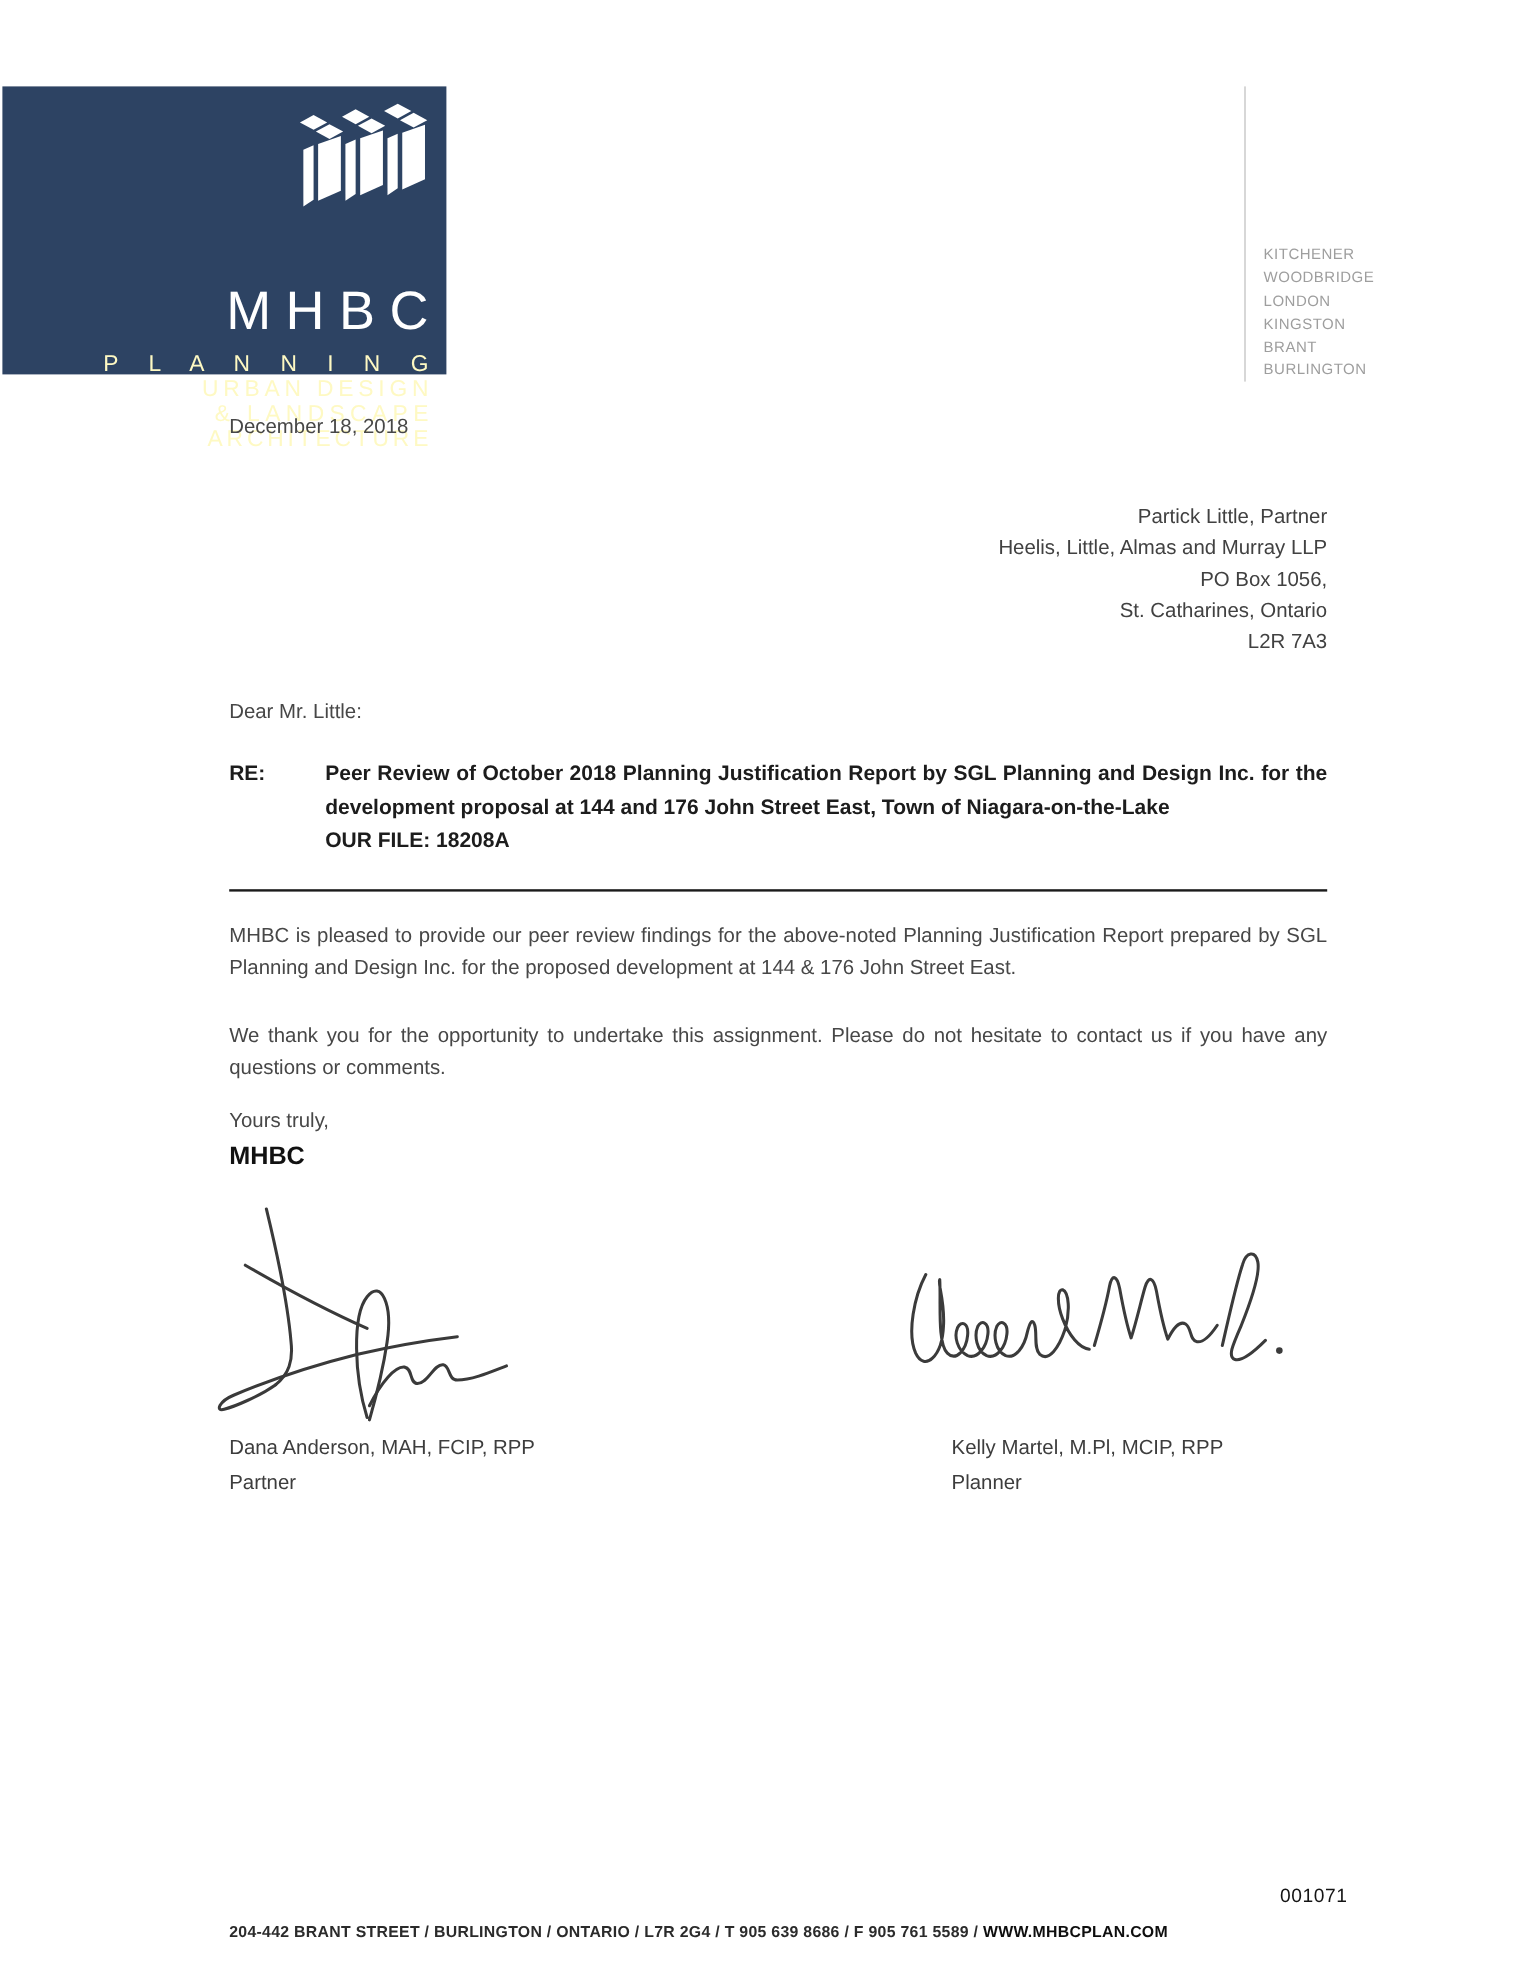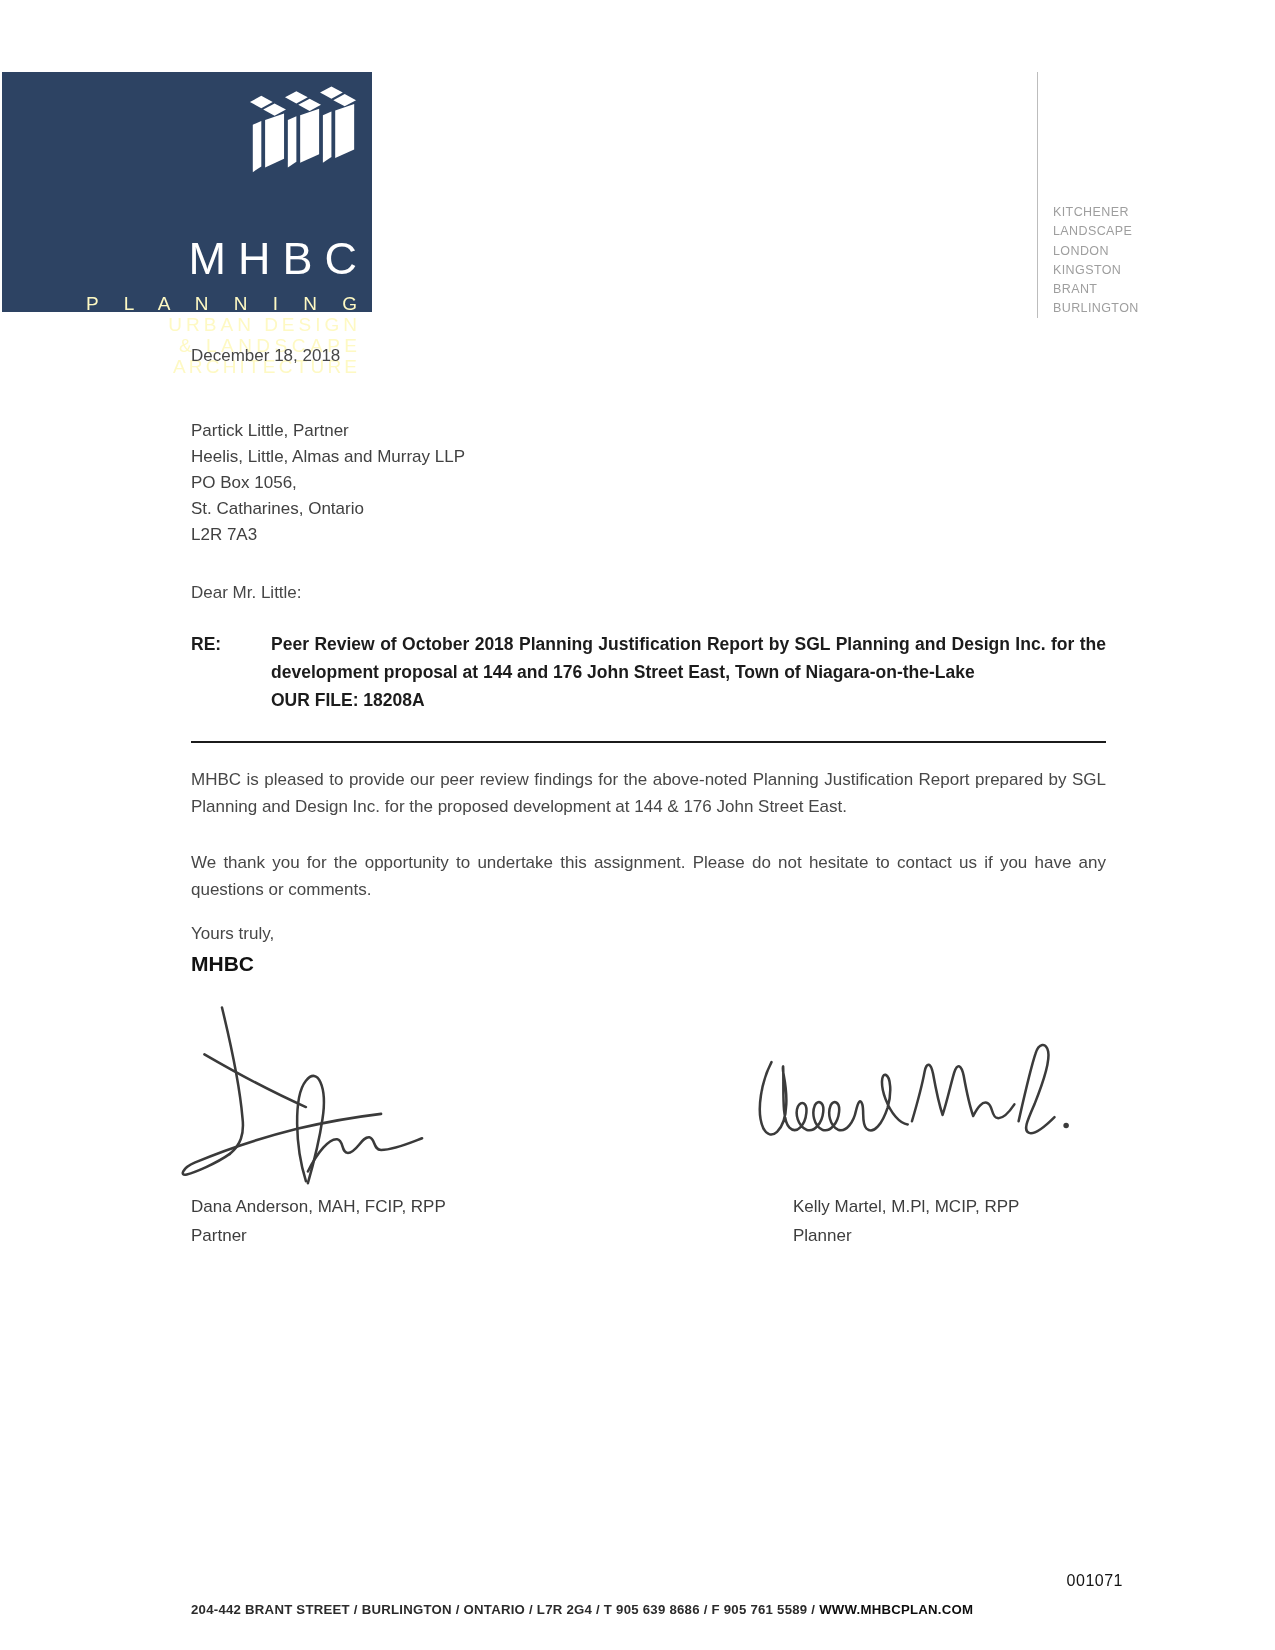--- a/index.html
+++ b/index.html
@@ -38,21 +38,21 @@
   }
   .offices {
     position:absolute; left:1053px; top:203px;
     font-size:12.5px; line-height:19.3px; color:#9e9e9e;
     letter-spacing:0.4px;
   }
 
   
   .content { position:absolute; left:191px; width:915px; font-size:17px; color:#474747; }
   .date-line      { top:346px; }
-  .recipient      { top:418px; line-height:26px; color:#414141; }
+  .recipient      { top:418px; line-height:26px; color:#414141;text-align:right; }
   .salutation     { top:583px; }
   .re-block       { top:630px; display:flex; color:#1c1c1c; font-weight:bold; font-size:17.5px; line-height:28px; }
   .re-label       { width:80px; flex:0 0 80px; }
   .re-body        { flex:1; }
   .re-subject     { text-align:justify; }
   .hr-rule {
     position:absolute; left:191px; top:741px; width:915px; height:2px;
     background:#1b1b1b;
   }
   .para { text-align:justify; -moz-text-align-last:left; text-align-last:left; line-height:27px; }
@@ -112,21 +112,21 @@
       <div class="tl-0">P L A N N I N G</div>
       <div class="tl-1">URBAN DESIGN</div>
       <div class="tl-2">&amp; LANDSCAPE</div>
       <div class="tl-3">ARCHITECTURE</div>
     </div>
   </div>
 
   <div class="offices-rule"></div>
   <div class="offices">
     <div>KITCHENER</div>
-    <div>LANDSCAPE</div>
+    <div>WOODBRIDGE</div>
     <div>LONDON</div>
     <div>KINGSTON</div>
     <div>BRANT</div>
     <div>BURLINGTON</div>
   </div>
 
   <div class="content date-line" style="position:absolute;">December 18, 2018</div>
 
   <div class="content recipient" style="position:absolute;">
     <div>Partick Little, Partner</div>

